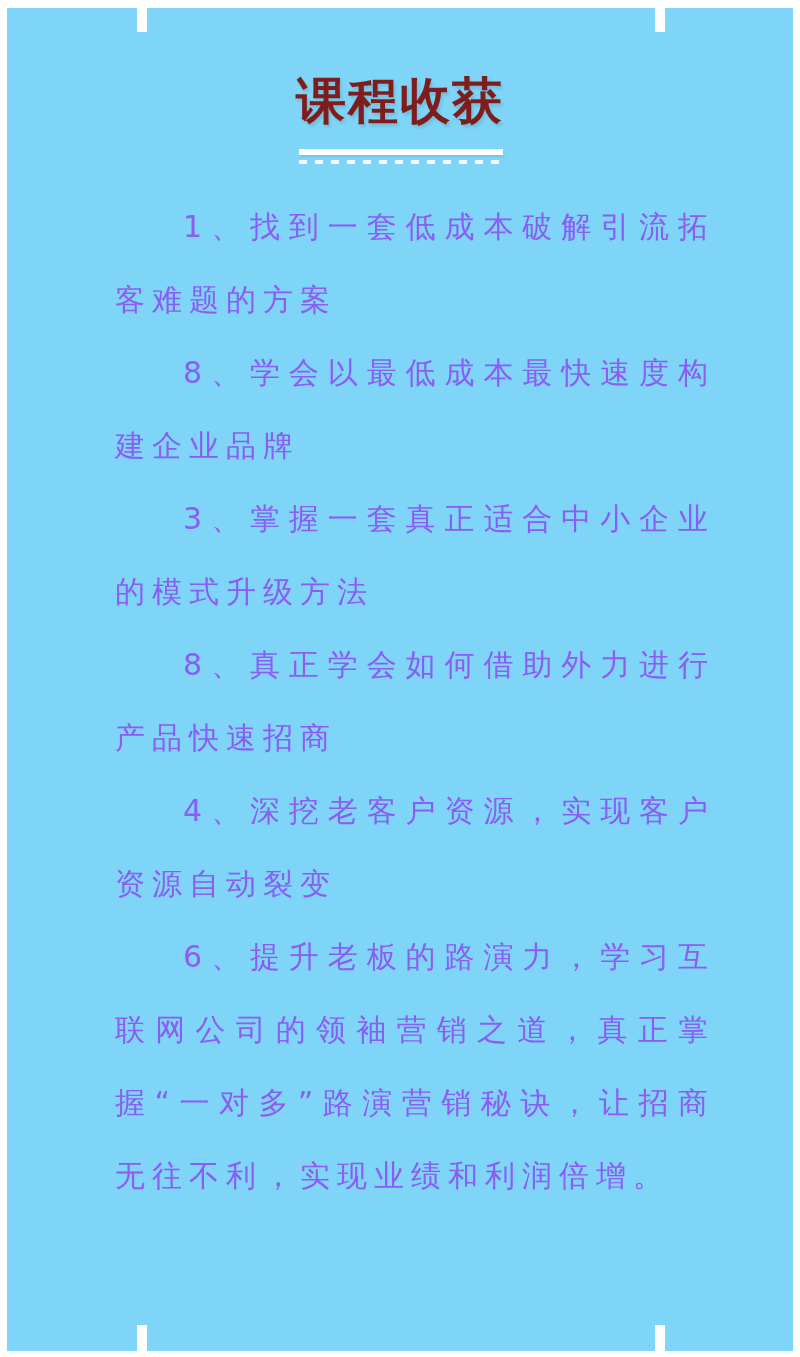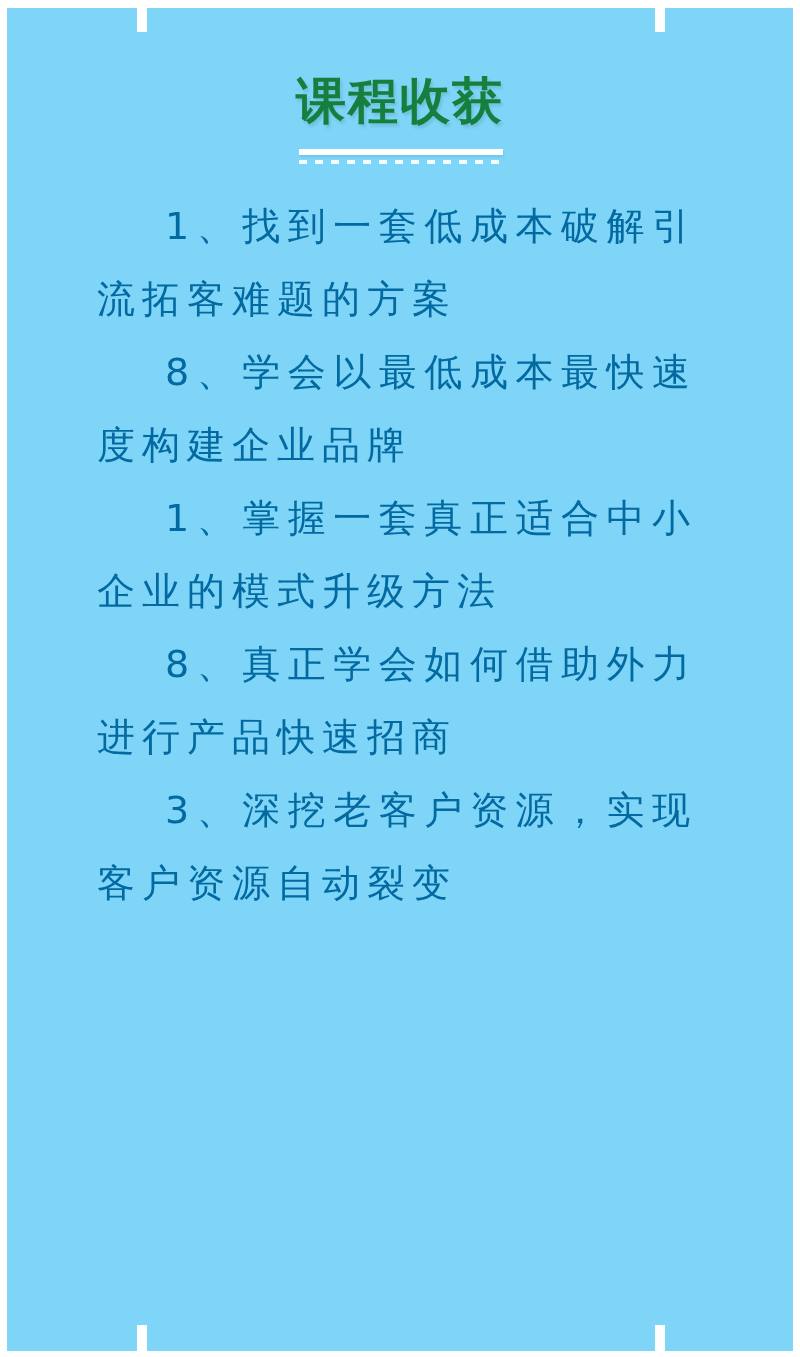--- a/index.html
+++ b/index.html
@@ -38,21 +38,21 @@
   .tick.bottom-right { left: 655px; bottom: 0; }
   .title {
     position: absolute;
     left: 0;
     top: 68px;
     width: 800px;
     text-align: center;
     font-size: 50px;
     font-weight: bold;
     letter-spacing: 2px;
-    color: #15803d;
+    color: #7f1d1d;
     text-shadow: 2px 3px 3px rgba(0,0,0,0.10);
     margin: 0;
     z-index: 2;
   }
   .divider-solid {
     position: absolute;
     left: 299px;
     top: 149px;
     width: 204px;
     height: 6px;
@@ -66,25 +66,25 @@
     top: 160px;
     width: 206px;
     height: 4px;
     background: repeating-linear-gradient(90deg,
       rgba(255,255,255,0.92) 0px, rgba(255,255,255,0.92) 8px,
       rgba(255,255,255,0) 8px, rgba(255,255,255,0) 16px);
     z-index: 2;
   }
   .content {
     position: absolute;
-    left: 97px;
+    left: 115px;
     top: 190px;
     width: 600px;
-    color: #0369a1;
-    font-size: 38px;
+    color: #8b5cf6;
+    font-size: 30px;
     line-height: 73px;
     letter-spacing: 7px;
     text-align: justify;
     text-justify: inter-ideograph;
     z-index: 2;
   }
   .content p {
     margin: 0;
     padding: 0;
     text-indent: 68px;
@@ -101,17 +101,18 @@
   <div class="tick bottom-left"></div>
   <div class="tick bottom-right"></div>
 
   <h1 class="title">课程收获</h1>
   <div class="divider-solid"></div>
   <div class="divider-dashed"></div>
 
   <div class="content">
     <p>1、找到一套低成本破解引流拓客难题的方案</p>
     <p>8、学会以最低成本最快速度构建企业品牌</p>
-    <p>1、掌握一套真正适合中小企业的模式升级方法</p>
+    <p>3、掌握一套真正适合中小企业的模式升级方法</p>
     <p>8、真正学会如何借助外力进行产品快速招商</p>
-    <p>3、深挖老客户资源，实现客户资源自动裂变</p>
+    <p>4、深挖老客户资源，实现客户资源自动裂变</p>
+    <p>6、提升老板的路演力，学习互联网公司的领袖营销之道，真正掌握“一对多”路演营销秘诀，让招商无往不利，实现业绩和利润倍增。</p>
   </div>
 </div>
 
 </body></html>

